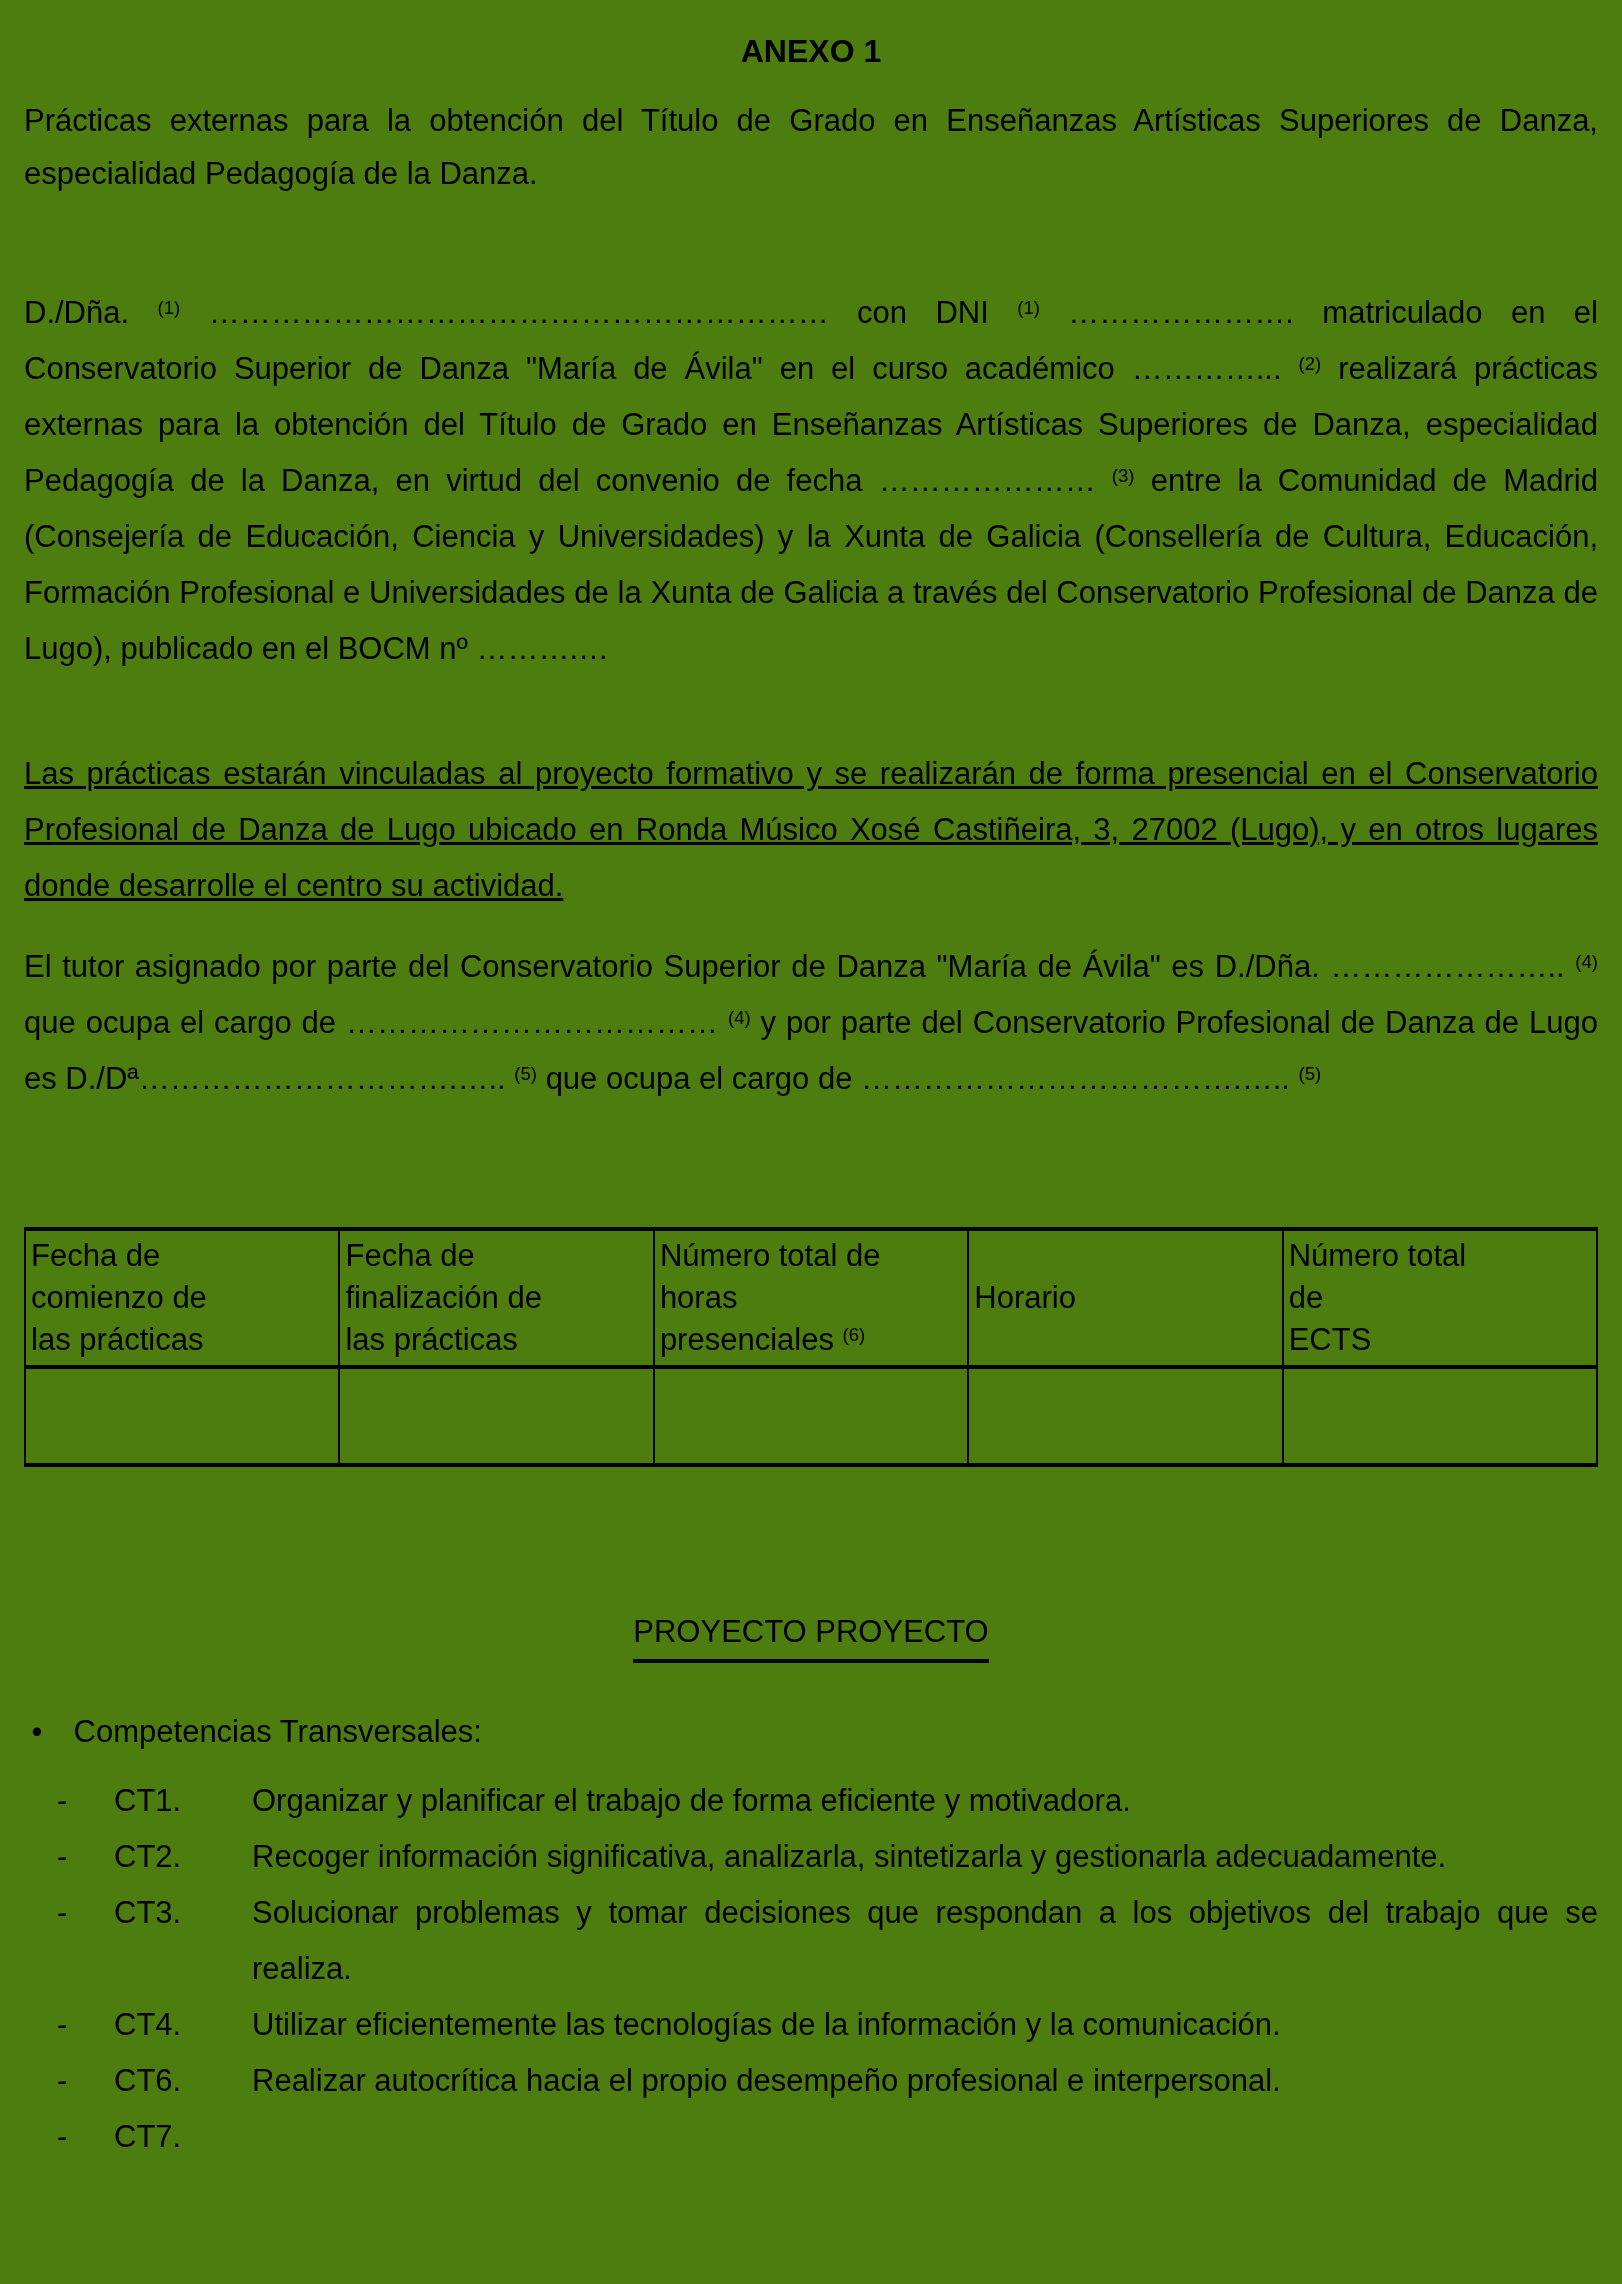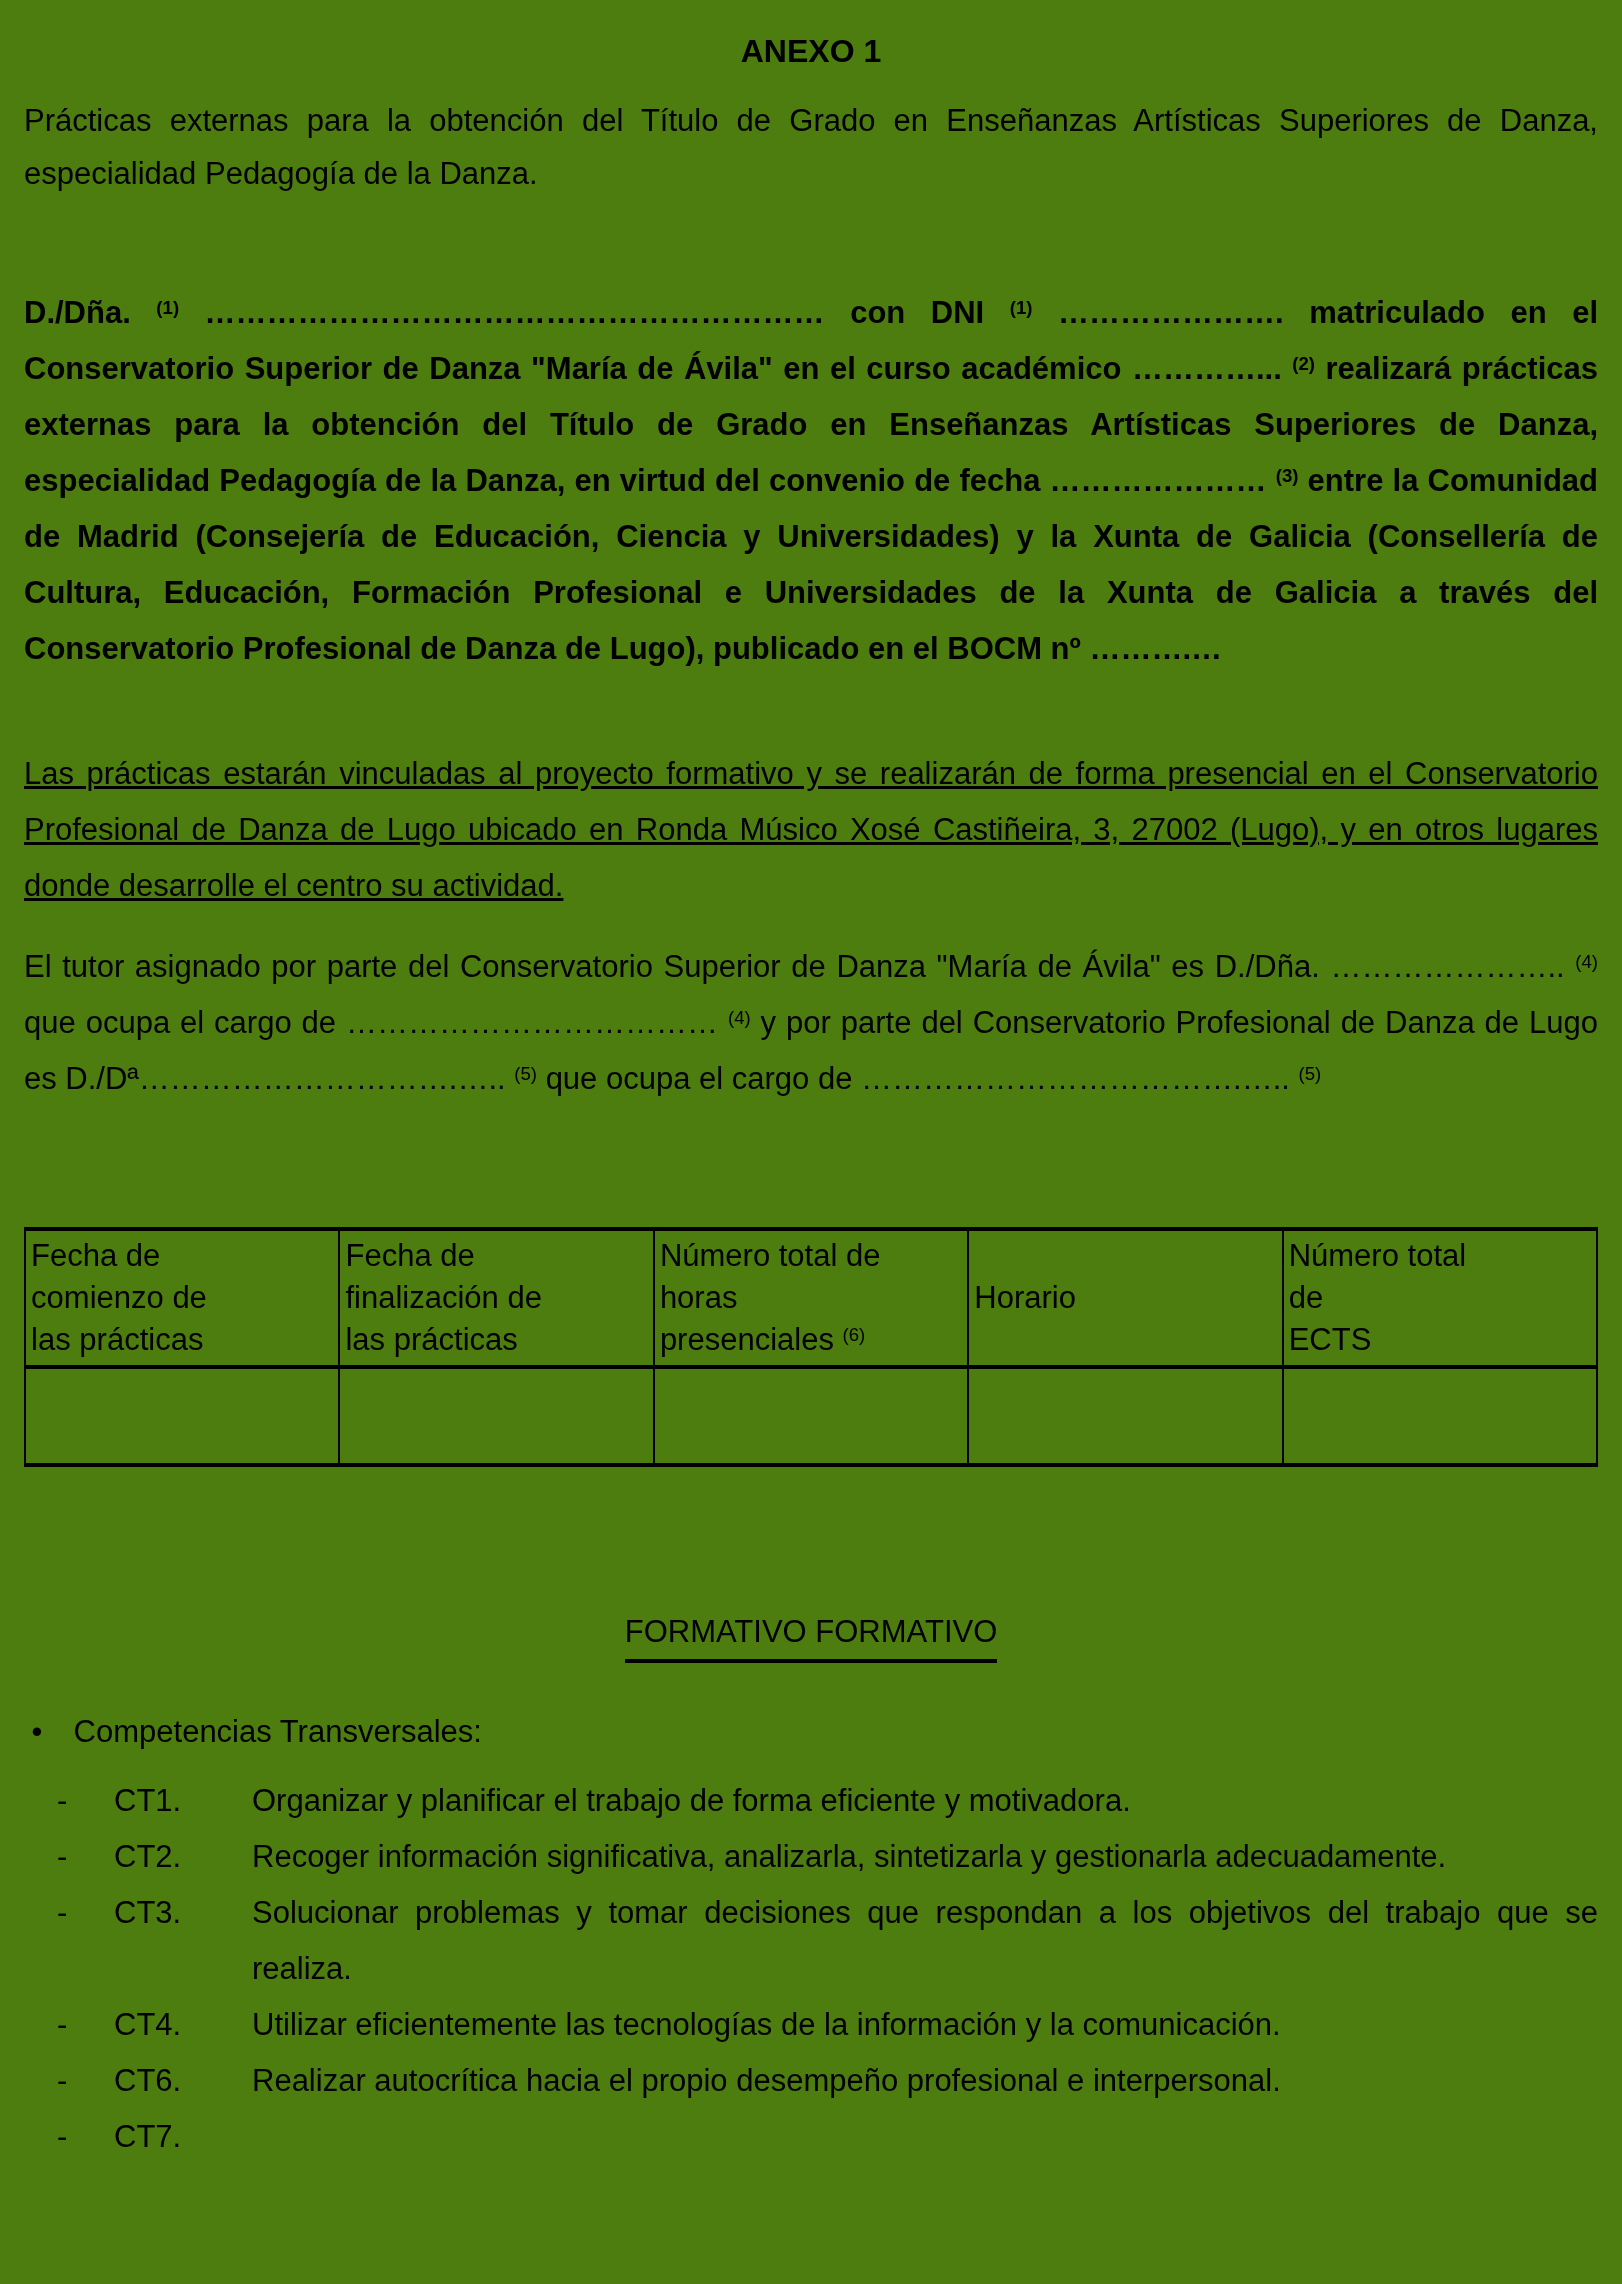--- a/index.html
+++ b/index.html
@@ -22,21 +22,21 @@
     font-size: 32px;
     line-height: 41px;
   }
   .doc-heading {
     margin-top: 22px;
     font-weight: normal;
     text-align: justify;
     line-height: 53px;
   }
   .para { text-align: justify; }
-  .p1 { margin-top: 85px; min-height: 448px; font-weight: bold; }
+  .p1 { margin-top: 85px; min-height: 448px; }
   .p2 { margin-top: 12.7px;  min-height: 168px; text-decoration: underline; }
   .p3 { margin-top: 25.5px;  min-height: 224px; }
   sup.fn {
     font-size: 0.6em;
     vertical-align: 0.5em;
     line-height: 0;
     letter-spacing: 0;
   }
   table.schedule {
     width: 100%;
@@ -121,21 +121,21 @@
         <td></td>
         <td></td>
         <td></td>
         <td></td>
         <td></td>
       </tr>
     </tbody>
   </table>
 
   <div class="section-title-wrap">
-    <span class="section-title">FORMATIVO FORMATIVO</span>
+    <span class="section-title">PROYECTO PROYECTO</span>
   </div>
 
   <div class="bullet-row">
     <span class="bullet-glyph">•</span>
     <span>Competencias Transversales:</span>
   </div>
 
   <div class="ct-list">
     <div class="ct-item">
       <span class="ct-marker">-</span>

